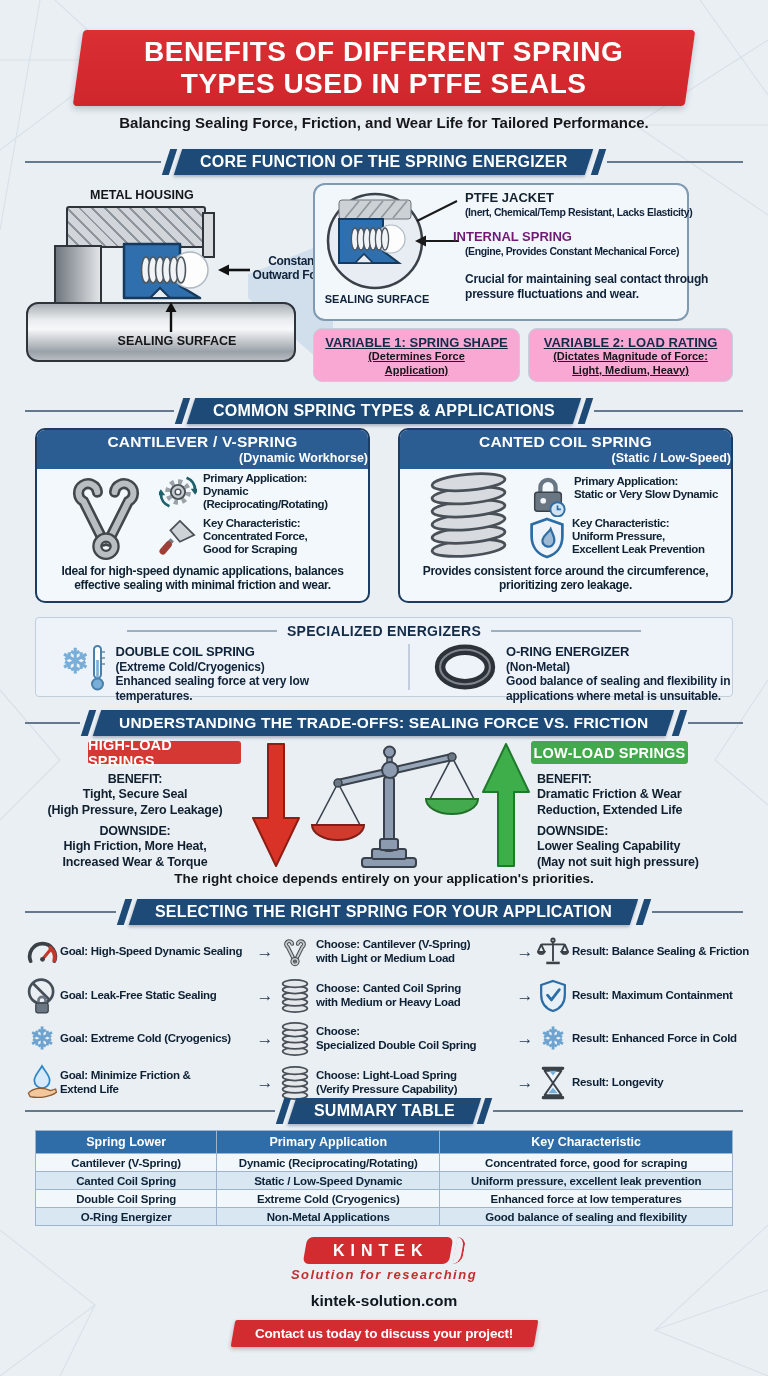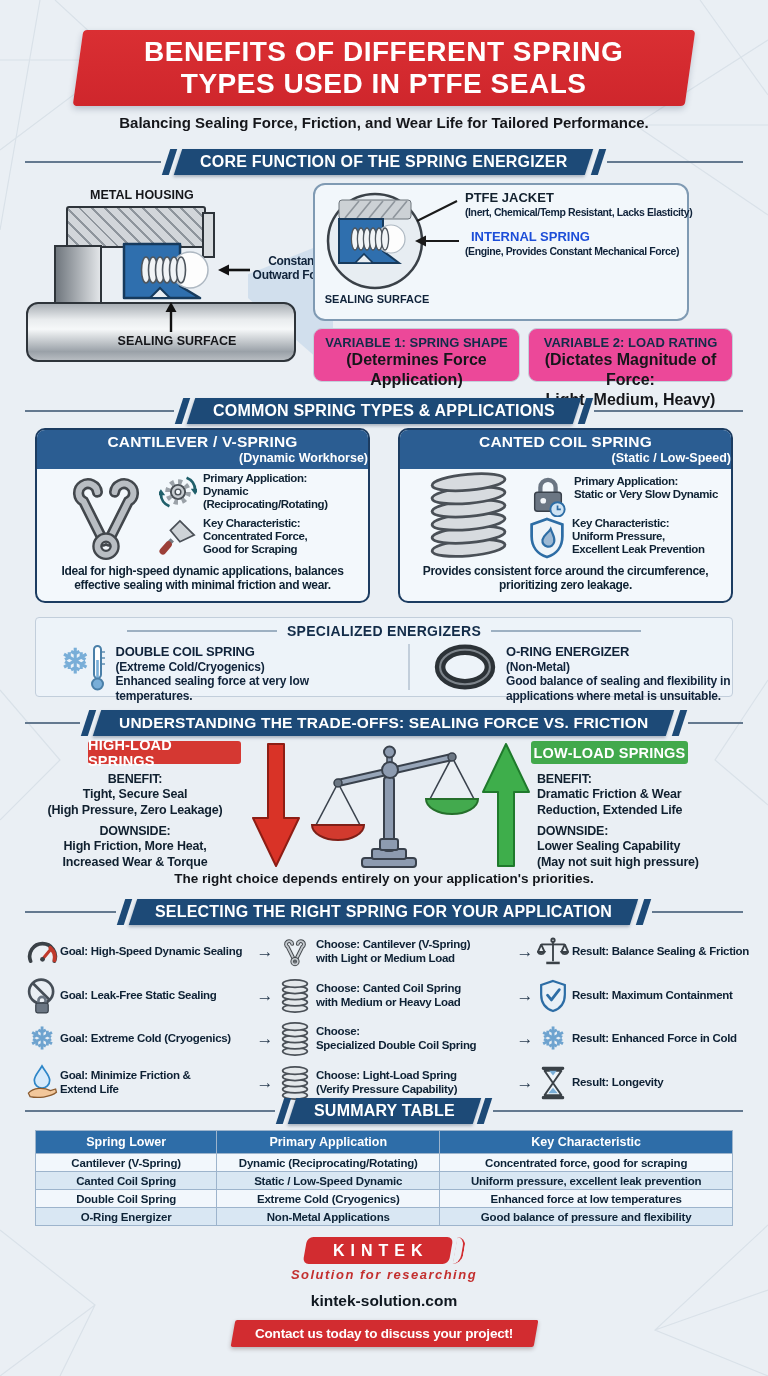--- a/index.html
+++ b/index.html
@@ -29,23 +29,23 @@
   .dlabel{font-size:12.5px;color:#15161a;}
   .hatch{background:repeating-linear-gradient(45deg,#d2d6da 0 7px,#8e959c 7px 9px);border:2.5px solid #2e343a;border-radius:3px;}
   .gblock{background:linear-gradient(90deg,#70777e,#e2e5e8);border:2.5px solid #2e343a;}
   .step{background:#d8dcdf;border:2.5px solid #2e343a;}
   .shaft{background:linear-gradient(180deg,#a9afb5 0%,#e9ecee 28%,#f6f8f9 45%,#9aa1a8 85%,#b7bcc1 100%);
     border:2.5px solid #2e343a;border-radius:12px;}
   .wedge{background:rgba(188,209,231,.55);clip-path:polygon(0 26%,100% 0,100% 100%,0 44%);}
 
   
   .panel{background:#f2f7fb;border:2px solid #7f9ab3;border-radius:12px;}
-  .vbox{background:#ec4899;border:1.5px solid #c3cfdb;border-radius:9px;padding-top:6px;}
+  .vbox{background:#f9a8d4;border:1.5px solid #c3cfdb;border-radius:9px;padding-top:6px;text-decoration:underline;}
   .vbox .t{font-size:13px;color:#122c49;}
-  .vbox .d{font-size:16px;color:#15161a;line-height:1.25;}
+  .vbox .d{font-size:11px;color:#15161a;line-height:1.25;}
 
   
   .card{width:335px;height:175px;border:2.5px solid #1c3c61;border-radius:10px;background:#f3f8fc;overflow:hidden;}
   .card .hd{background:#2b5d92;color:#fff;text-align:center;padding:3px 0 4px;}
   .card .hd .t{font-size:15.5px;letter-spacing:.2px;}
   .card .hd .s{font-size:12.5px;text-align:right;}
   .card .bd{position:relative;height:92px;}
   .crow{position:absolute;display:flex;align-items:flex-start;gap:6px;}
   .crow .tx{font-size:11.5px;letter-spacing:-.4px;line-height:1.14;color:#0f2233;}
   .card .ft{text-align:center;font-size:12px;letter-spacing:-.3px;line-height:1.2;color:#0f2233;padding-top:3px;}
@@ -171,22 +171,24 @@
       </g>
       <polygon points="30,72 39,63 48,72" fill="#e7edf2" stroke="#173a5c" stroke-width="1.6"></polygon>
     </svg>
     <svg class="abs" style="left:96px;top:8px" width="52" height="60" viewBox="0 0 52 60" fill="none" stroke="#1a1a1a" stroke-width="2">
       <path d="M6 28 L46 8"></path>
       <path d="M14 48 L48 48"></path>
       <polygon points="4,48 15,42.5 15,53.5" fill="#1a1a1a" stroke="none"></polygon>
     </svg>
     <div class="abs" style="left:150px;top:5px;font-size:13px;color:#13212e">PTFE JACKET</div>
     <div class="abs" style="left:150px;top:21px;width:266px;font-size:10.5px;letter-spacing:-.4px;white-space:nowrap">(Inert, Chemical/Temp Resistant, Lacks Elasticity)</div>
-    <div class="abs" style="left:156px;top:44px;font-size:13px;color:#1d4ed8">INTERNAL SPRING</div>
+    <div class="abs" style="left:138px;top:44px;font-size:13px;color:#701a75">INTERNAL SPRING</div>
     <div class="abs" style="left:150px;top:60px;width:266px;font-size:10.5px;letter-spacing:-.4px;white-space:nowrap">(Engine, Provides Constant Mechanical Force)</div>
+    <div class="abs pre" style="left:150px;top:87px;width:266px;font-size:12px;letter-spacing:-.2px;line-height:1.25">Crucial for maintaining seal contact through
+pressure fluctuations and wear.</div>
     <div class="abs" style="left:8px;top:108px;width:108px;text-align:center;font-size:11px">SEALING SURFACE</div>
   </div>
 
   <div class="abs vbox ctr" style="left:313px;top:328px;width:207px;height:54px">
     <div class="t">VARIABLE 1: SPRING SHAPE</div>
     <div class="d pre">(Determines Force
 Application)</div>
   </div>
   <div class="abs vbox ctr" style="left:528px;top:328px;width:205px;height:54px">
     <div class="t">VARIABLE 2: LOAD RATING</div>
@@ -572,21 +574,21 @@
         <td>Uniform pressure, excellent leak prevention</td>
       </tr>
       <tr>
         <td>Double Coil Spring</td>
         <td>Extreme Cold (Cryogenics)</td>
         <td>Enhanced force at low temperatures</td>
       </tr>
       <tr>
         <td>O-Ring Energizer</td>
         <td>Non-Metal Applications</td>
-        <td>Good balance of pressure and flexibility</td>
+        <td>Good balance of sealing and flexibility</td>
       </tr>
     </tbody>
   </table>
 
   <div class="abs" style="left:0;top:1237px;width:768px;display:flex;justify-content:center;gap:4px">
     <div class="logo">
       <span>KINTEK</span>
     </div>
     <div class="logo-swoosh"></div>
   </div>

